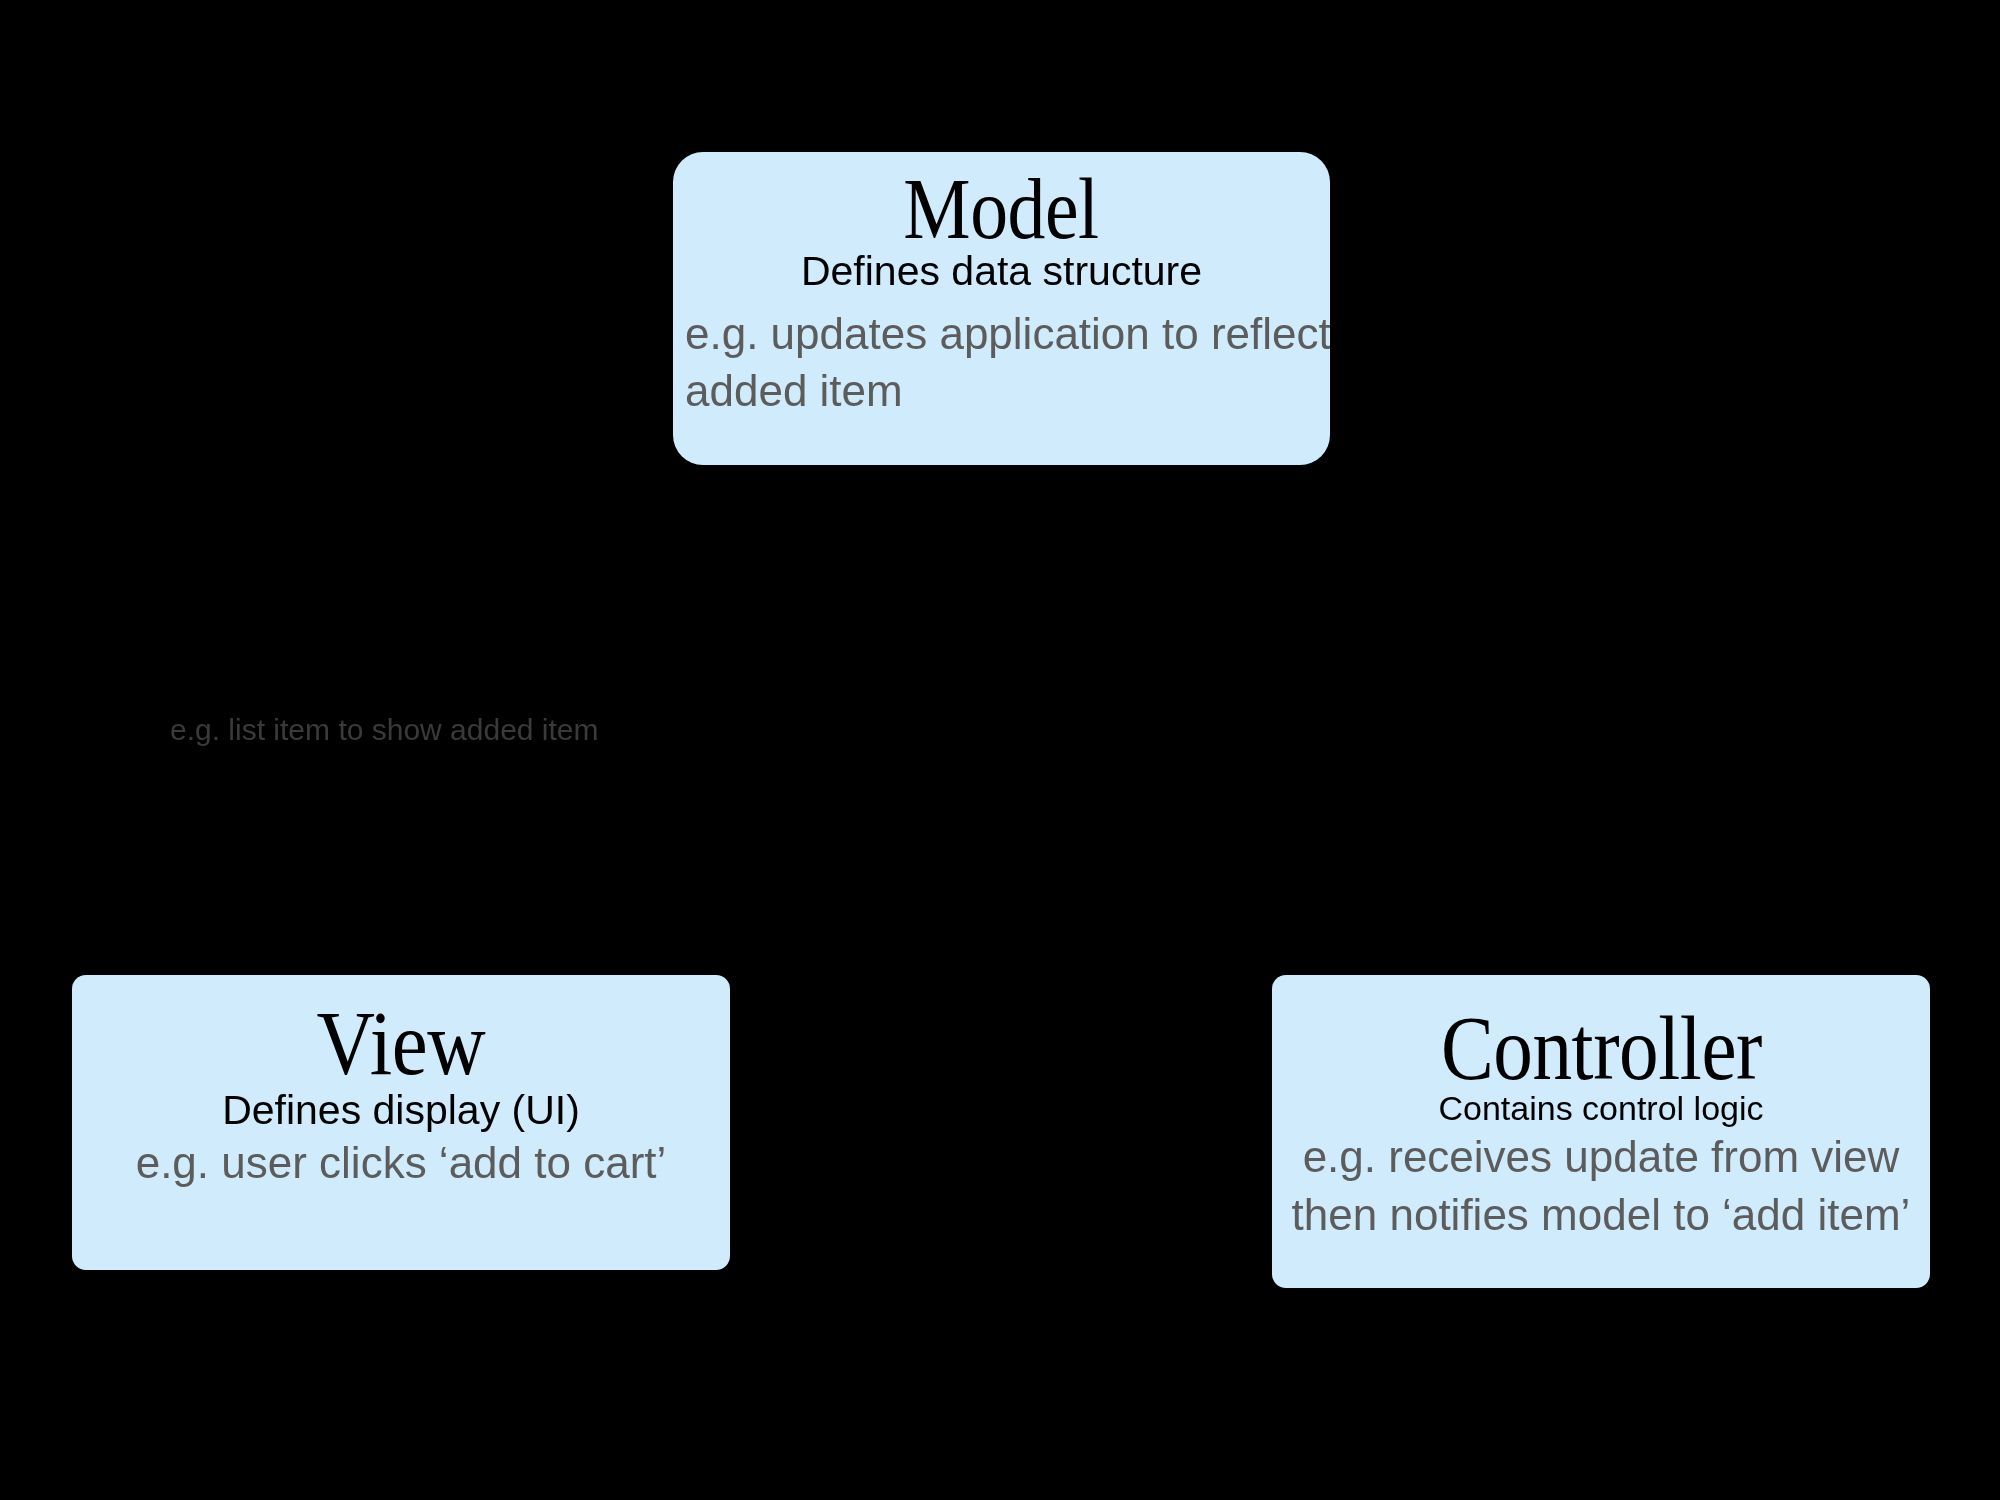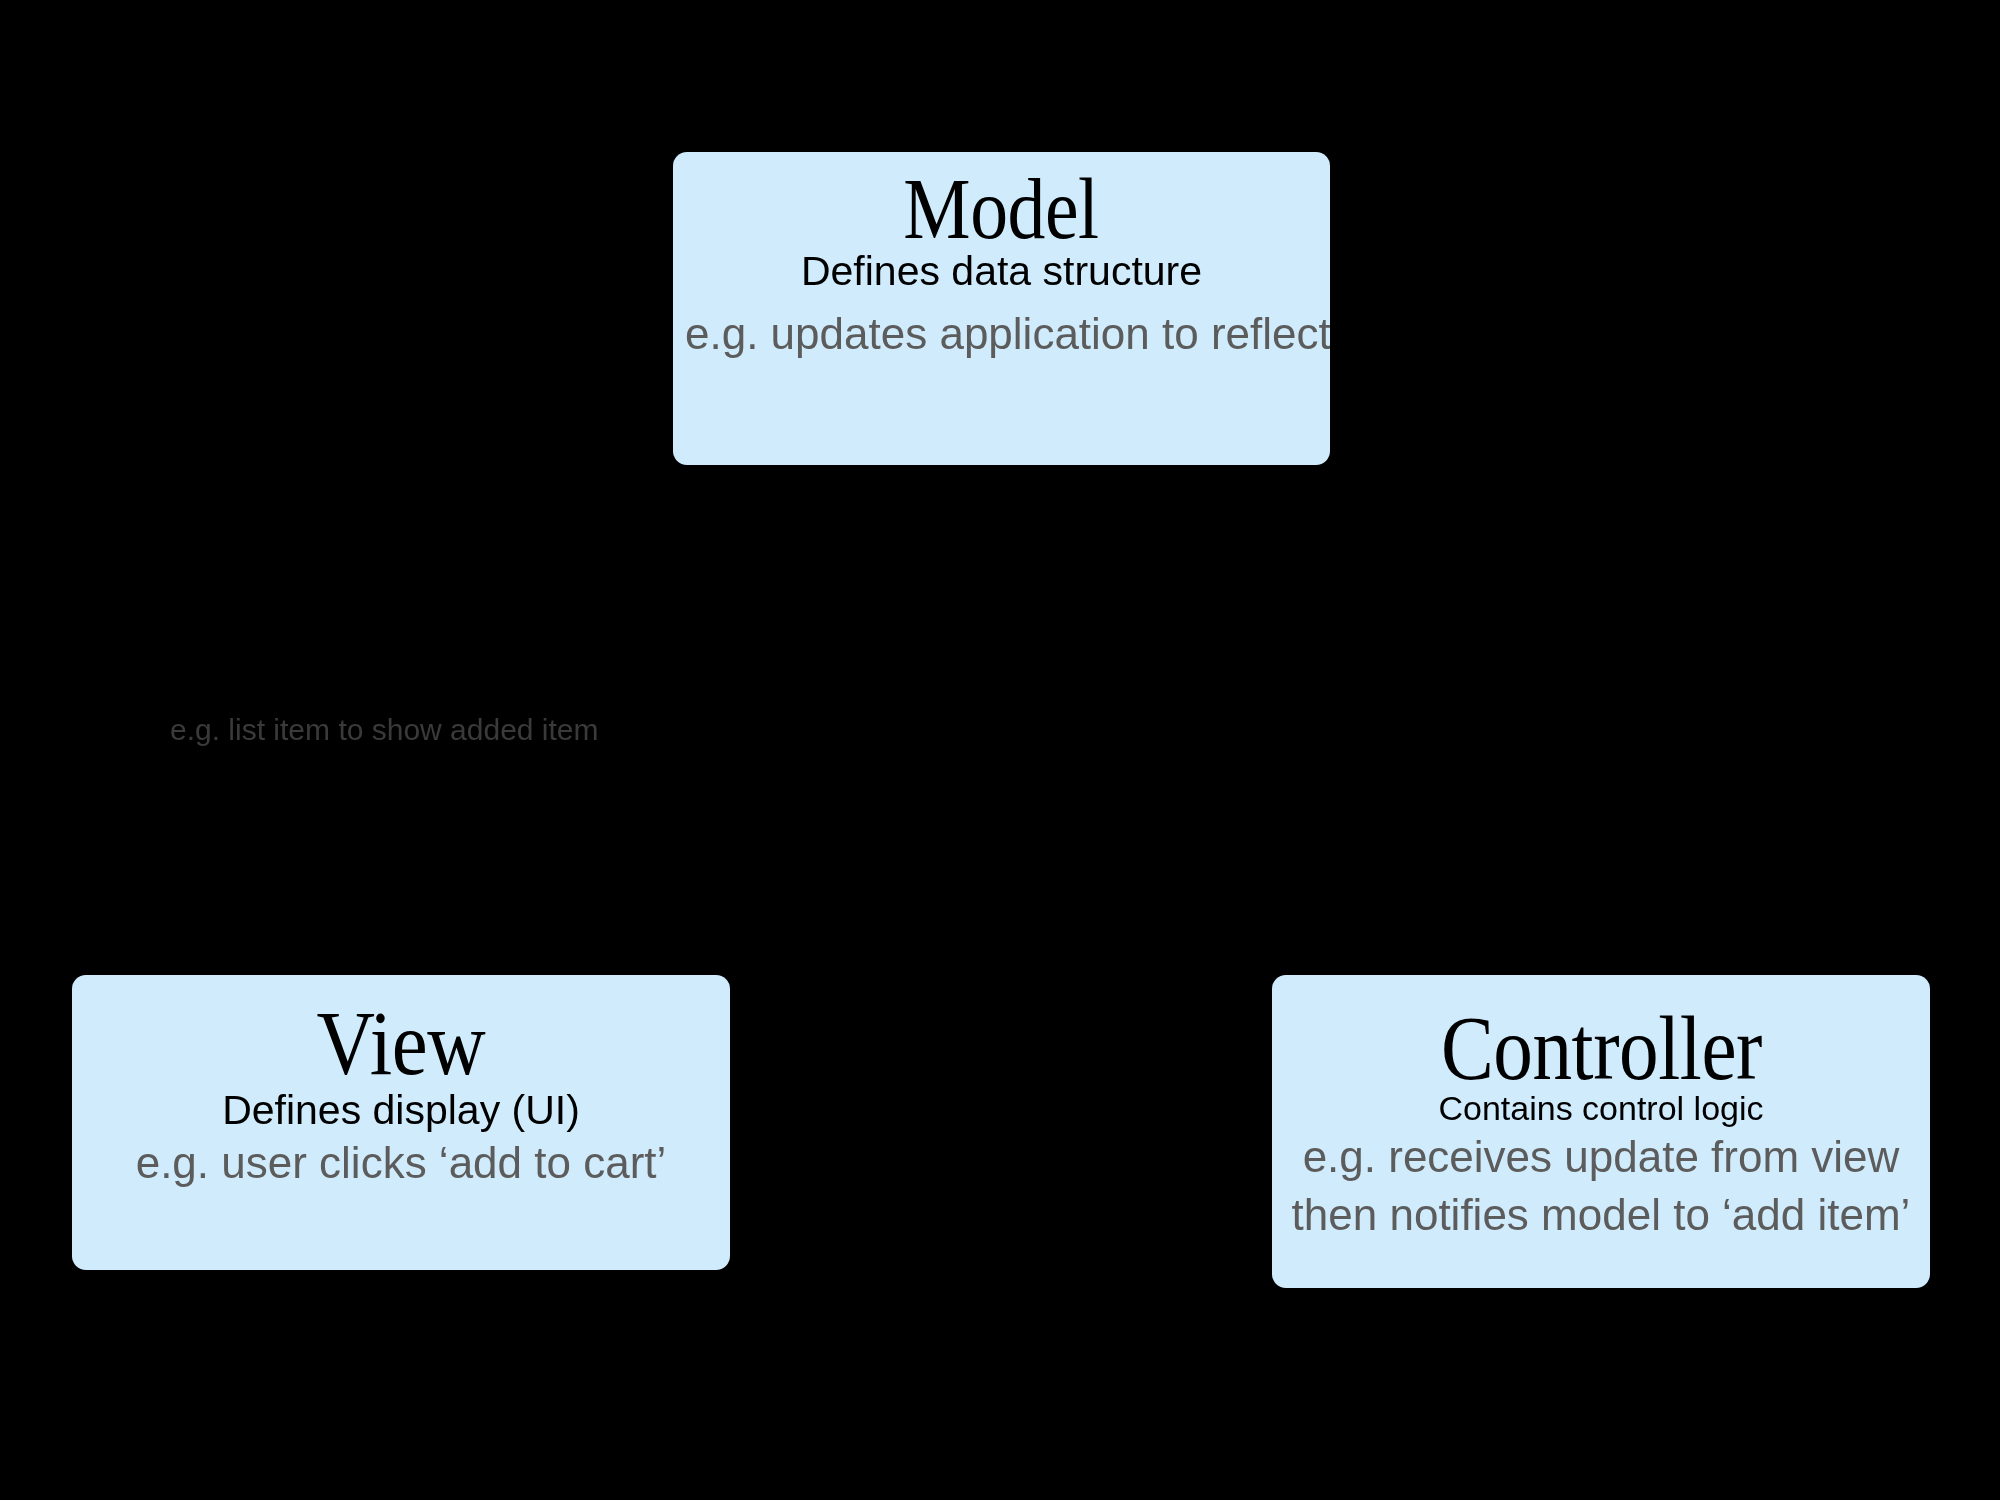--- a/index.html
+++ b/index.html
@@ -55,20 +55,21 @@
   }
   .node-eg .eg-line { white-space: nowrap; display: block; }
 
   
   #node-model {
     left: 673px;
     top: 152px;
     width: 657px;
     height: 313px;
     padding-top: 14px;
+    border-radius: 30px;
   }
   #node-model .node-title   { font-size: 86px; }
   #node-model .node-subtitle{ font-size: 41px; margin-top: -4px; }
   #node-model .node-eg      { font-size: 44px; margin-top: 12px; width: 100%; padding: 0 12px; box-sizing: border-box; text-align: left; }
 
   
   #node-view {
     left: 72px;
     top: 975px;
     width: 658px;
@@ -106,20 +107,21 @@
 </head>
 <body>
 
 <div id="stage">
 
   <div class="node" id="node-model">
     <div class="node-title">Model</div>
     <div class="node-subtitle">Defines data structure</div>
     <div class="node-eg">
       <span class="eg-line">e.g. updates application to reflect</span>
+      <span class="eg-line">added item</span>
     </div>
   </div>
 
   <div class="node" id="node-view">
     <div class="node-title">View</div>
     <div class="node-subtitle">Defines display (UI)</div>
     <div class="node-eg">
       <span class="eg-line">e.g. user clicks ‘add to cart’</span>
     </div>
   </div>

